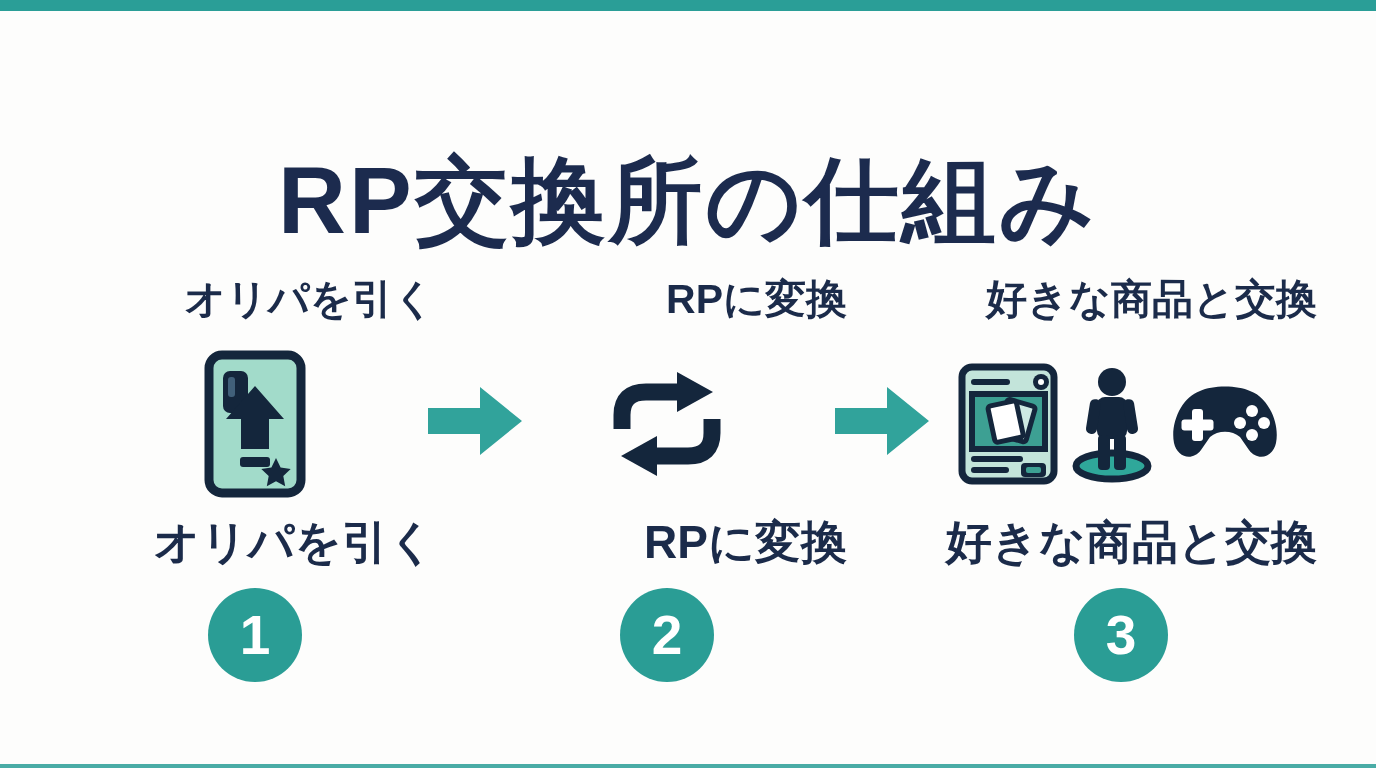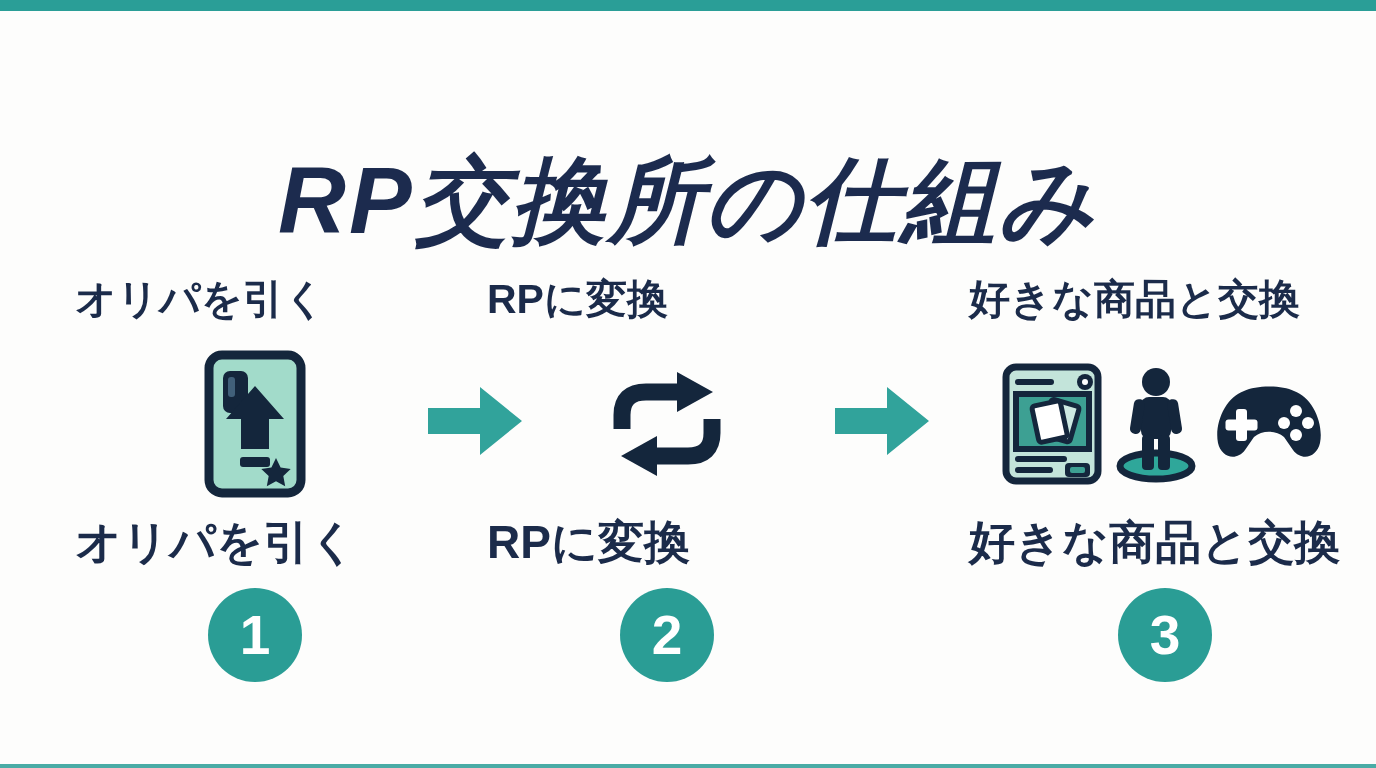--- a/index.html
+++ b/index.html
@@ -7,26 +7,25 @@
     width:1376px;height:768px;position:relative;overflow:hidden;
     background:#fdfdfc;
     font-family:"Liberation Sans","DejaVu Sans",sans-serif;
   }
   .top-bar{position:absolute;top:0;left:0;width:1376px;height:11px;background:#2a9e97;}
   .bottom-bar{position:absolute;bottom:0;left:0;width:1376px;height:4px;background:#2a9e97;opacity:.85;}
   .title{
     position:absolute;top:86px;left:0;width:1376px;text-align:center;
     font-size:94px;font-weight:900;color:#1c2b4e;letter-spacing:3px;line-height:1.1;
     white-space:nowrap;
-    font-style:italic;
   }
-  .step{position:absolute;top:272px;height:470px;text-align:left;}
+  .step{position:absolute;top:272px;height:470px;text-align:right;}
   .step-1{left:75px;width:360px;}
   .step-2{left:487px;width:360px;}
-  .step-3{left:969px;width:392px;}
+  .step-3{left:925px;width:392px;}
   .label-top{
     position:absolute;top:0;left:0;width:100%;
     font-size:41px;font-weight:900;color:#1b2b4a;white-space:nowrap;
   }
   .label-bottom{
     position:absolute;top:240px;left:0;width:100%;
     font-size:46px;font-weight:900;color:#1b2b4a;white-space:nowrap;
   }
   .icon-row{
     position:absolute;top:76px;left:0;width:100%;height:152px;

